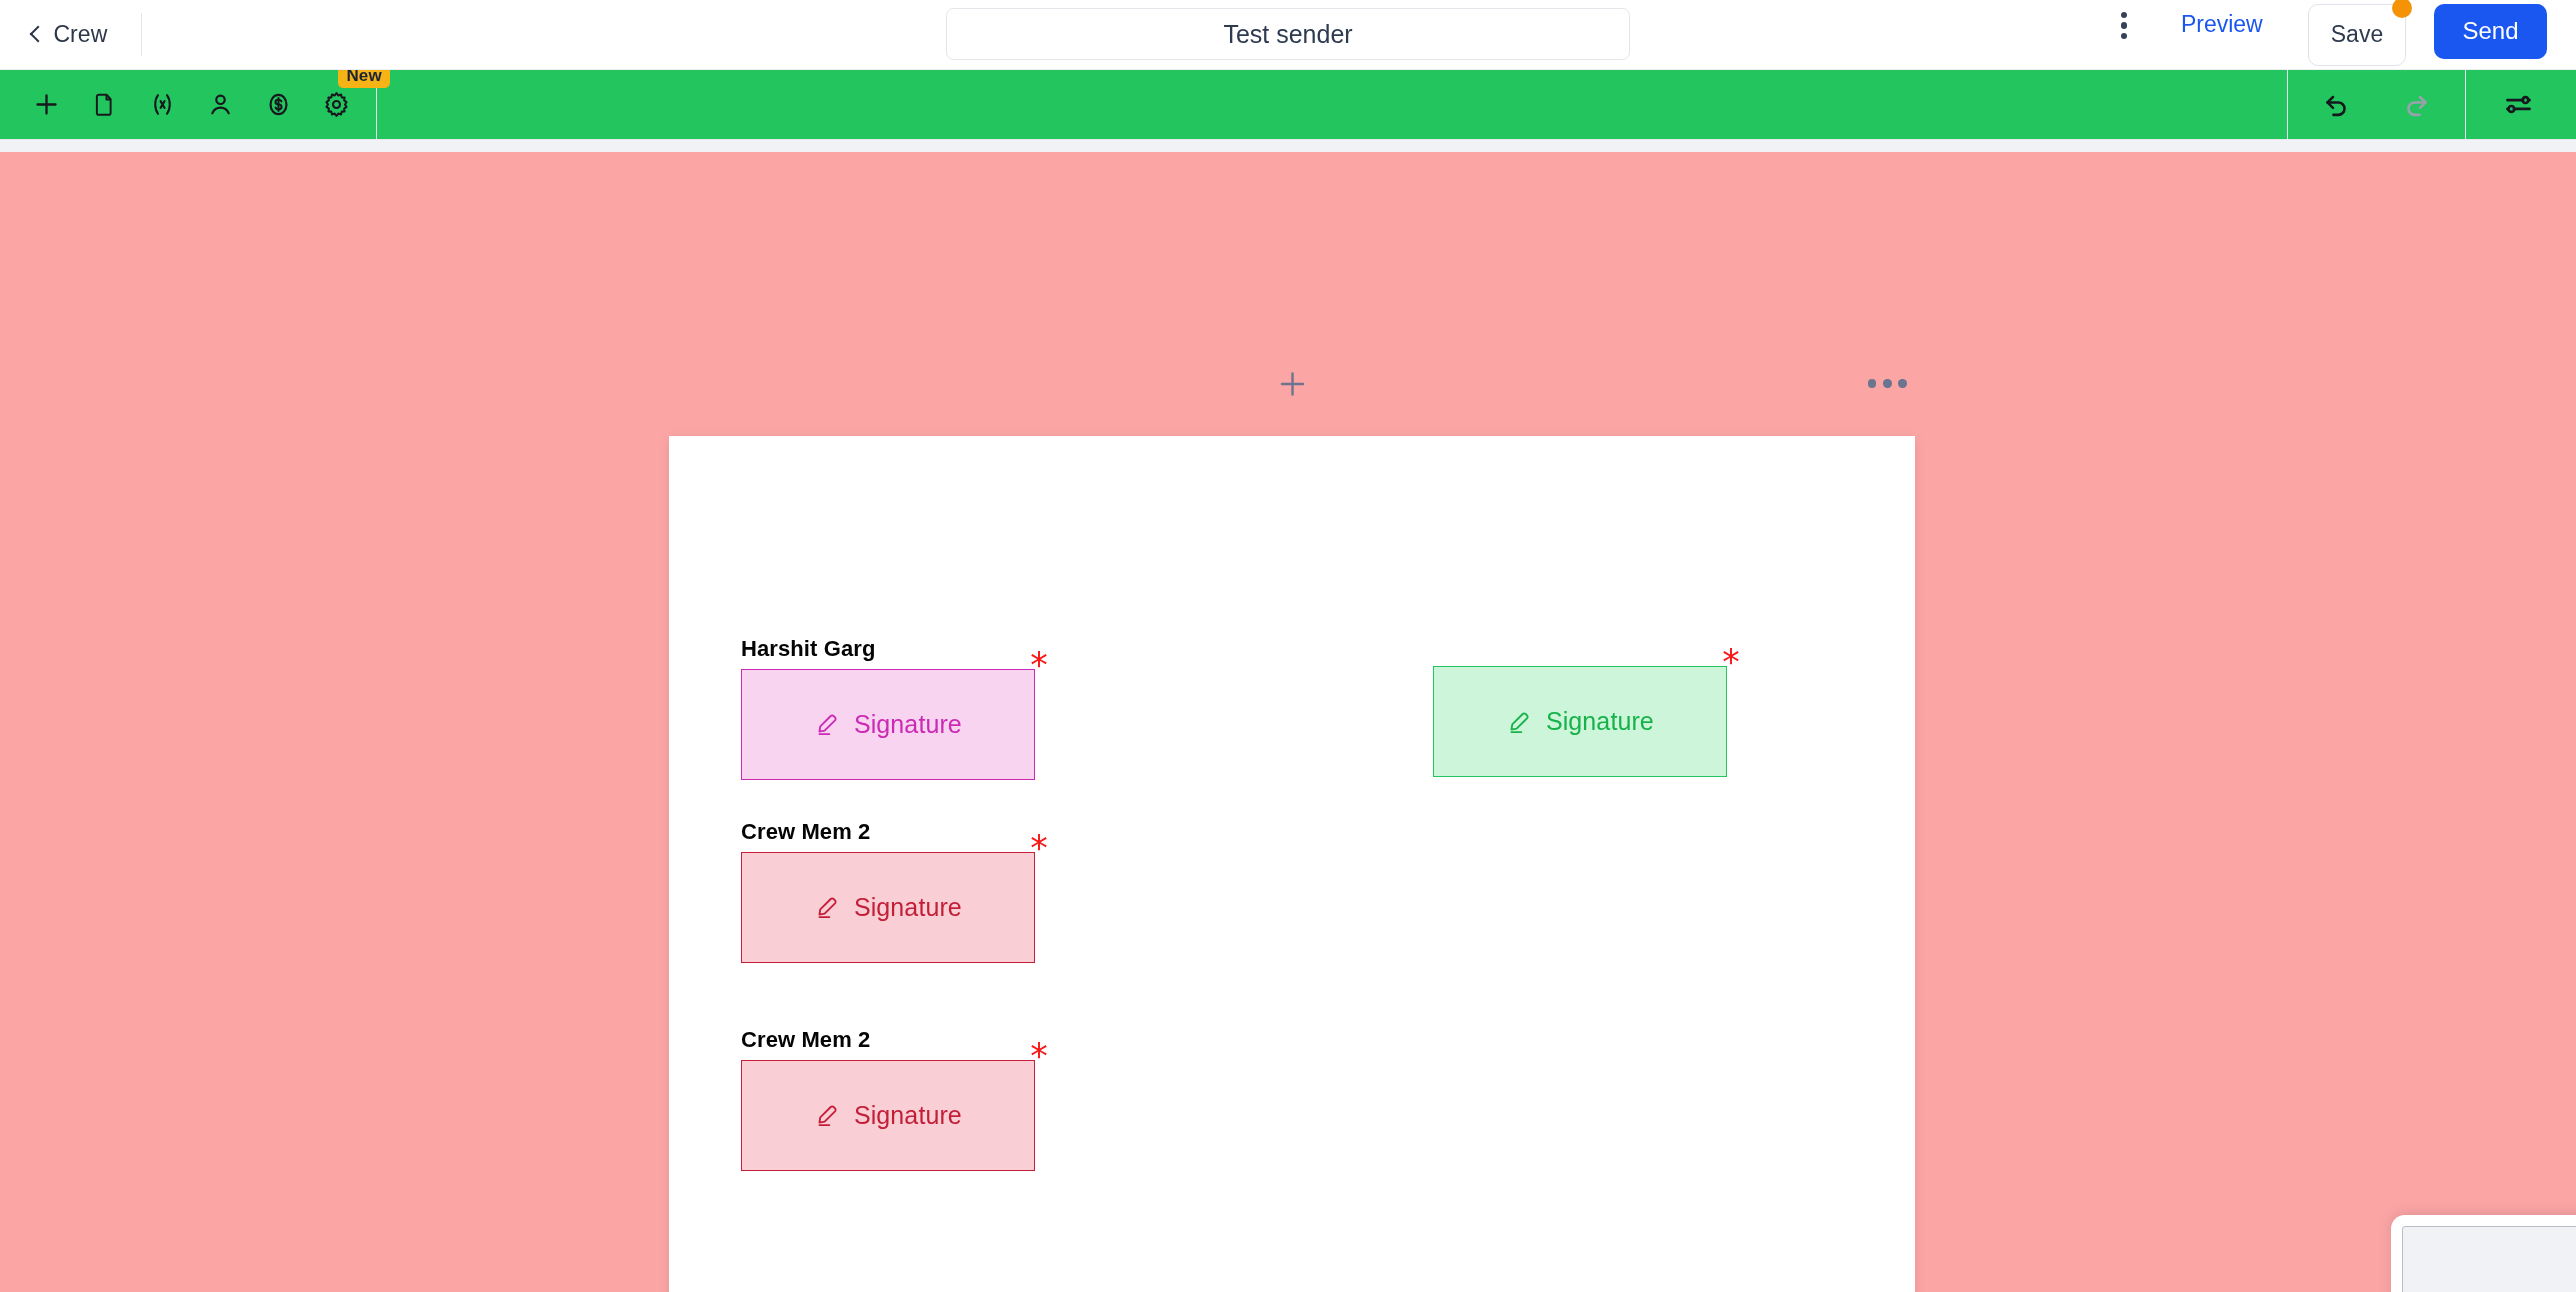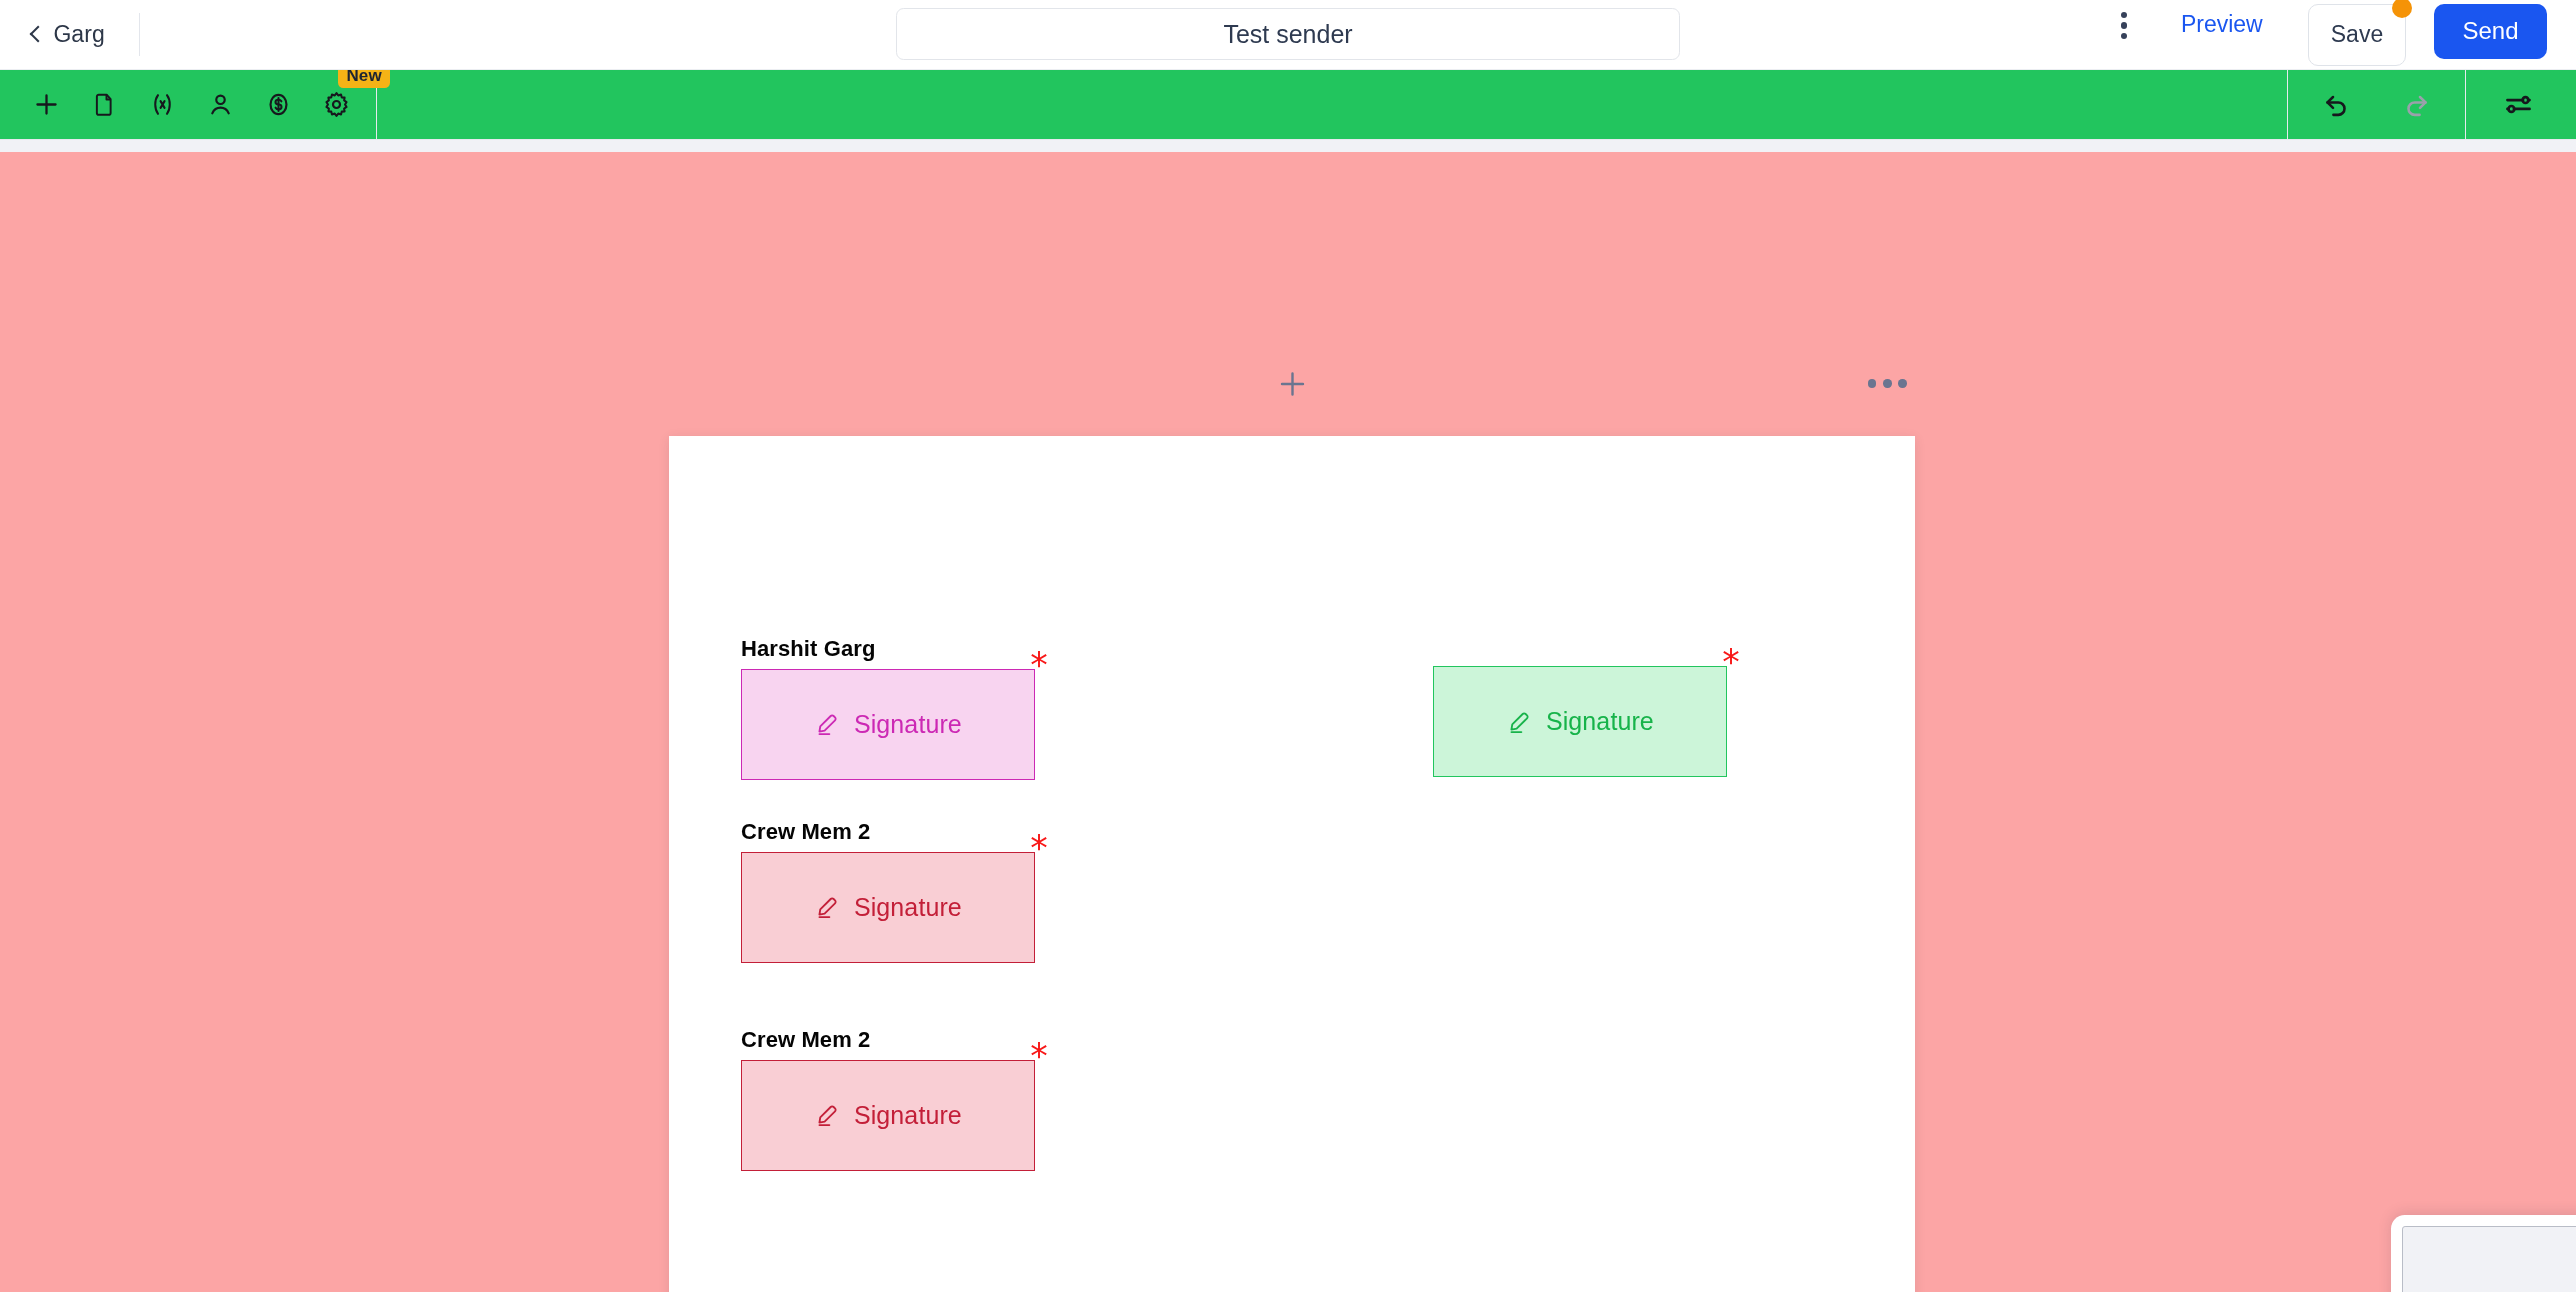--- a/index.html
+++ b/index.html
@@ -62,21 +62,21 @@
     margin-left: 26px;
   }
 
   .title-wrap {
     position: absolute;
     left: 50%;
     transform: translateX(-50%);
     top: 8.4px;
   }
   .title-input {
-    width: 784px;
+    width: 684px;
     height: 52px;
     border: 0.8px solid #e2e5ea;
     border-radius: 7.6px;
     background: #fff;
     text-align: center;
     font-family: "Liberation Sans", sans-serif;
     font-size: 25px;
     color: #2e3a50;
     outline: none;
     padding: 0 13.8px;
@@ -343,21 +343,21 @@
 </style>
 </head>
 <body>
 
 <div id="app">
 
   <div class="header">
 
     <div class="back-btn">
       <span class="chevron-left"></span>
-      <span>Garg</span>
+      <span>Crew</span>
     </div>
 
     <div class="header-divider"></div>
 
     <div class="title-wrap">
       <input class="title-input" type="text" value="Test sender" placeholder="Document name" style="">
     </div>
 
     <div class="header-right">
 

